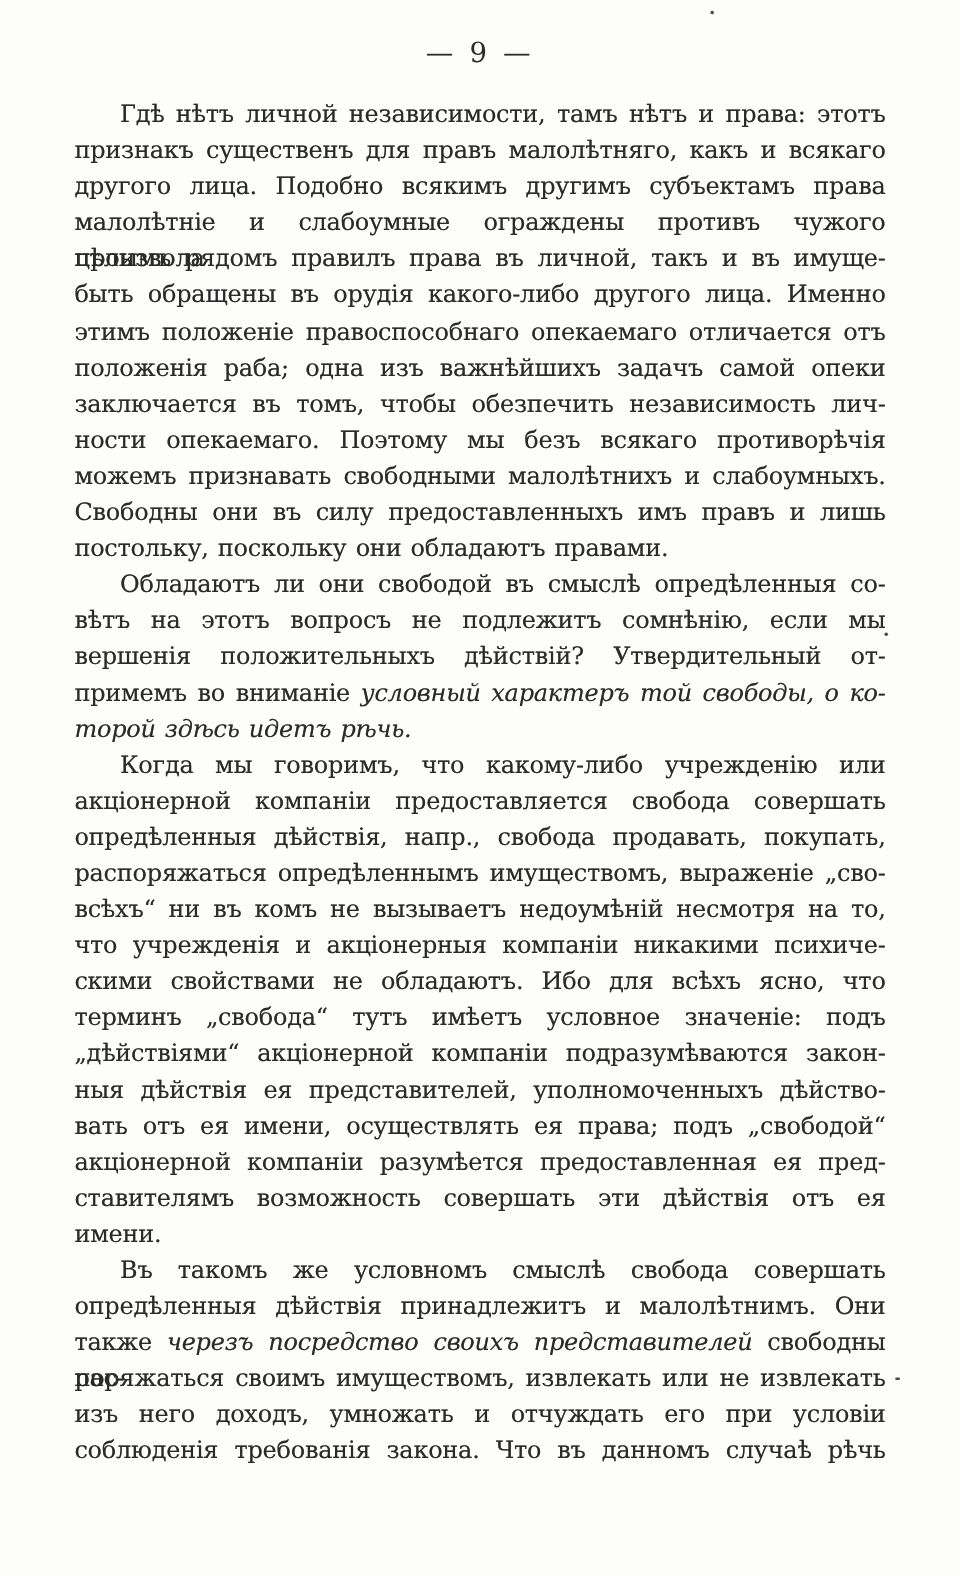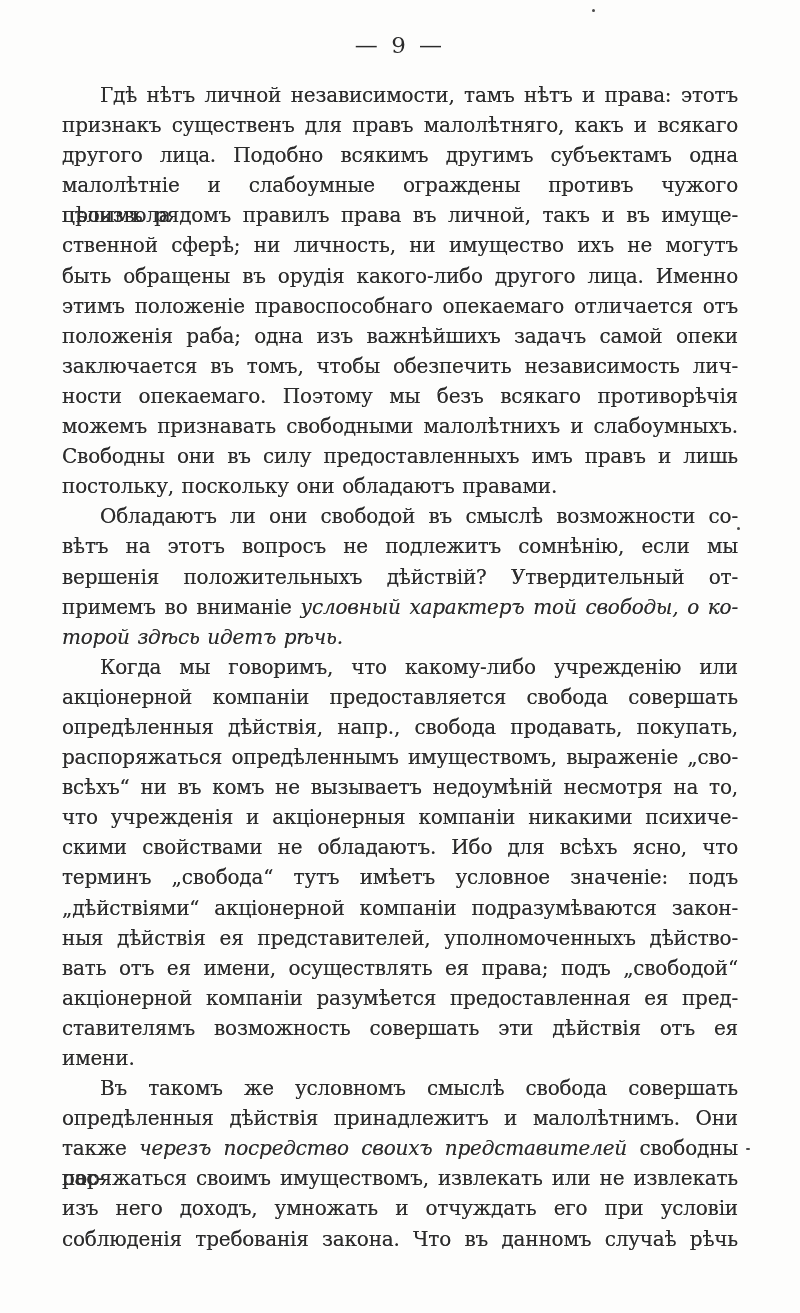--- a/index.html
+++ b/index.html
@@ -62,35 +62,34 @@
 </head>
 <body>
 
 <div class="page">
   <div class="running-head">— 9 —</div>
 
   <div class="text-body">
       <div>
         <div class="line indent"><span class="seg">Гдѣ нѣтъ личной независимости, тамъ нѣтъ и права: этотъ</span></div>
         <div class="line"><span class="seg">признакъ существенъ для правъ малолѣтняго, какъ и всякаго</span></div>
-        <div class="line"><span class="seg">другого лица. Подобно всякимъ другимъ субъектамъ одна</span></div>
+        <div class="line"><span class="seg">другого лица. Подобно всякимъ другимъ субъектамъ права</span></div>
         <div class="line"><span class="seg">малолѣтніе и слабоумные ограждены противъ чужого произвола</span></div>
         <div class="line"><span class="seg">цѣлымъ рядомъ правилъ права въ личной, такъ и въ имуще-</span></div>
-        <div class="line"><span class="seg">ственной сферѣ; ни личность, ни имущество ихъ не могутъ</span></div>
         <div class="line"><span class="seg">быть обращены въ орудія какого-либо другого лица. Именно</span></div>
         <div class="line"><span class="seg">этимъ положеніе правоспособнаго опекаемаго отличается отъ</span></div>
         <div class="line"><span class="seg">положенія раба; одна изъ важнѣйшихъ задачъ самой опеки</span></div>
         <div class="line"><span class="seg">заключается въ томъ, чтобы обезпечить независимость лич-</span></div>
         <div class="line"><span class="seg">ности опекаемаго. Поэтому мы безъ всякаго противорѣчія</span></div>
         <div class="line"><span class="seg">можемъ признавать свободными малолѣтнихъ и слабоумныхъ.</span></div>
         <div class="line"><span class="seg">Свободны они въ силу предоставленныхъ имъ правъ и лишь</span></div>
         <div class="line flush"><span class="seg">постольку, поскольку они обладаютъ правами.</span></div>
       </div>
       <div>
-        <div class="line indent"><span class="seg">Обладаютъ ли они свободой въ смыслѣ возможности со-</span></div>
+        <div class="line indent"><span class="seg">Обладаютъ ли они свободой въ смыслѣ опредѣленныя со-</span></div>
         <div class="line"><span class="seg">вѣтъ на этотъ вопросъ не подлежитъ сомнѣнію, если мы</span></div>
         <div class="line"><span class="seg">вершенія положительныхъ дѣйствій? Утвердительный от-</span></div>
         <div class="line"><span class="seg">примемъ во вниманіе </span><span class="seg italic">условный характеръ той свободы, о ко-</span></div>
         <div class="line flush"><span class="seg italic">торой здѣсь идетъ рѣчь.</span></div>
       </div>
       <div>
         <div class="line indent"><span class="seg">Когда мы говоримъ, что какому-либо учрежденію или</span></div>
         <div class="line"><span class="seg">акціонерной компаніи предоставляется свобода совершать</span></div>
         <div class="line"><span class="seg">опредѣленныя дѣйствія, напр., свобода продавать, покупать,</span></div>
         <div class="line"><span class="seg">распоряжаться опредѣленнымъ имуществомъ, выраженіе „сво-</span></div>

